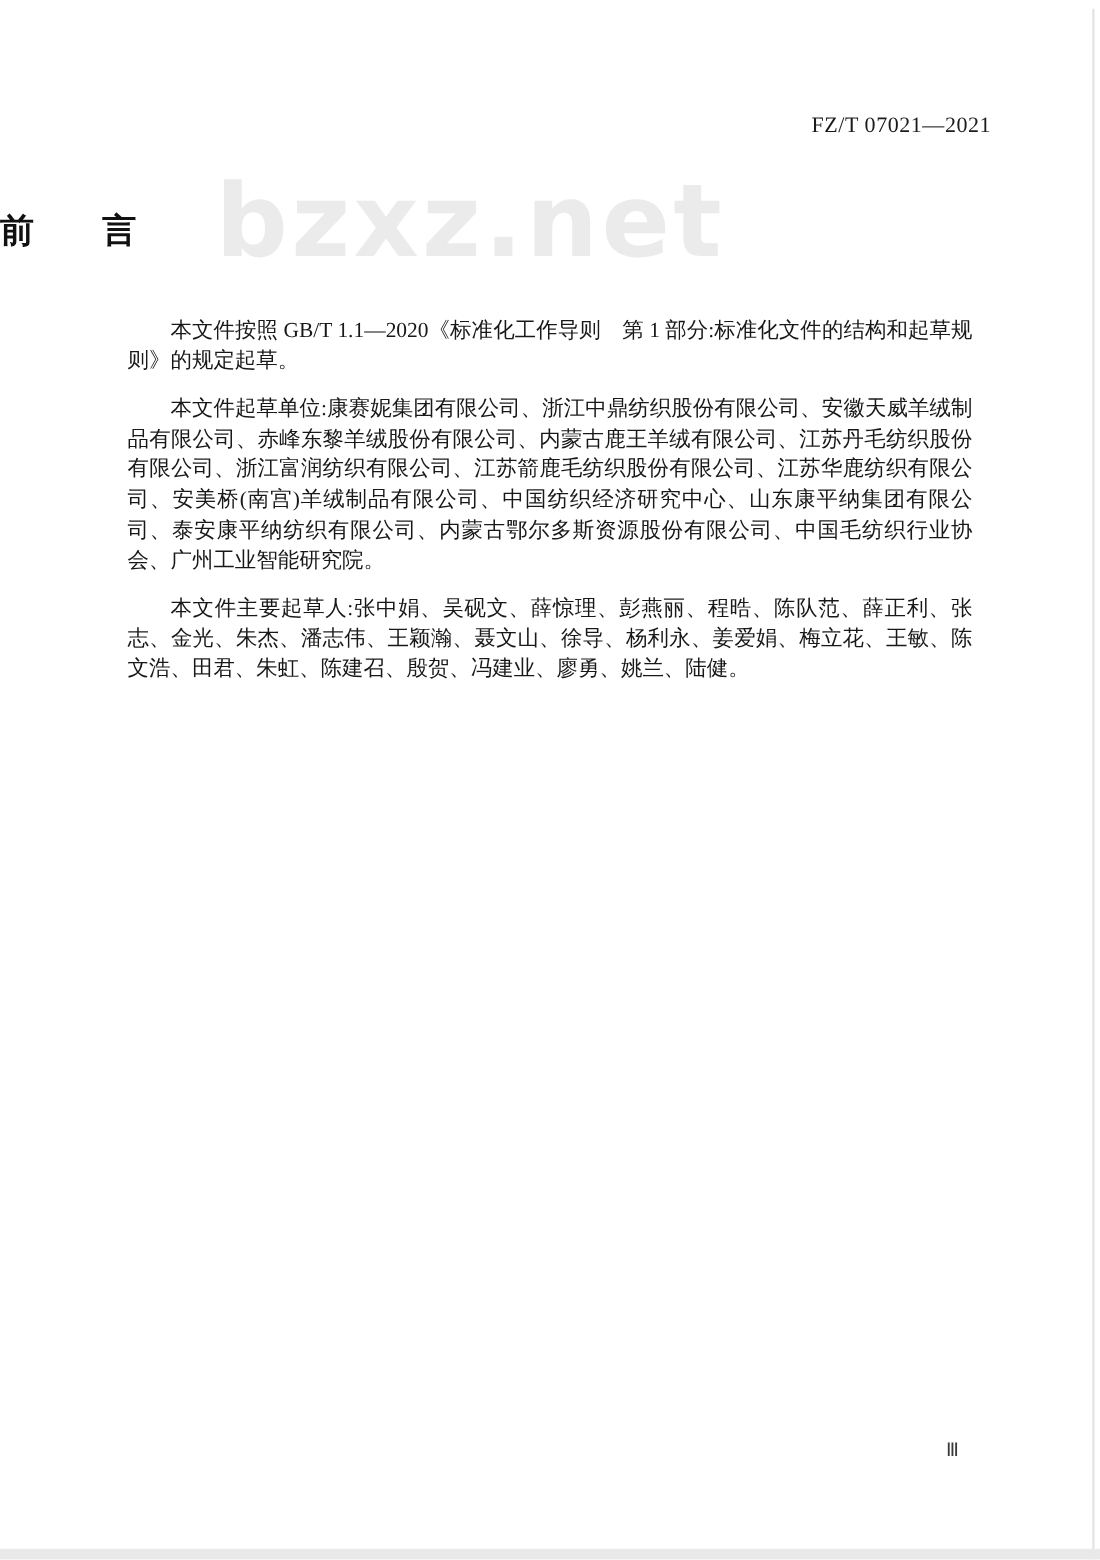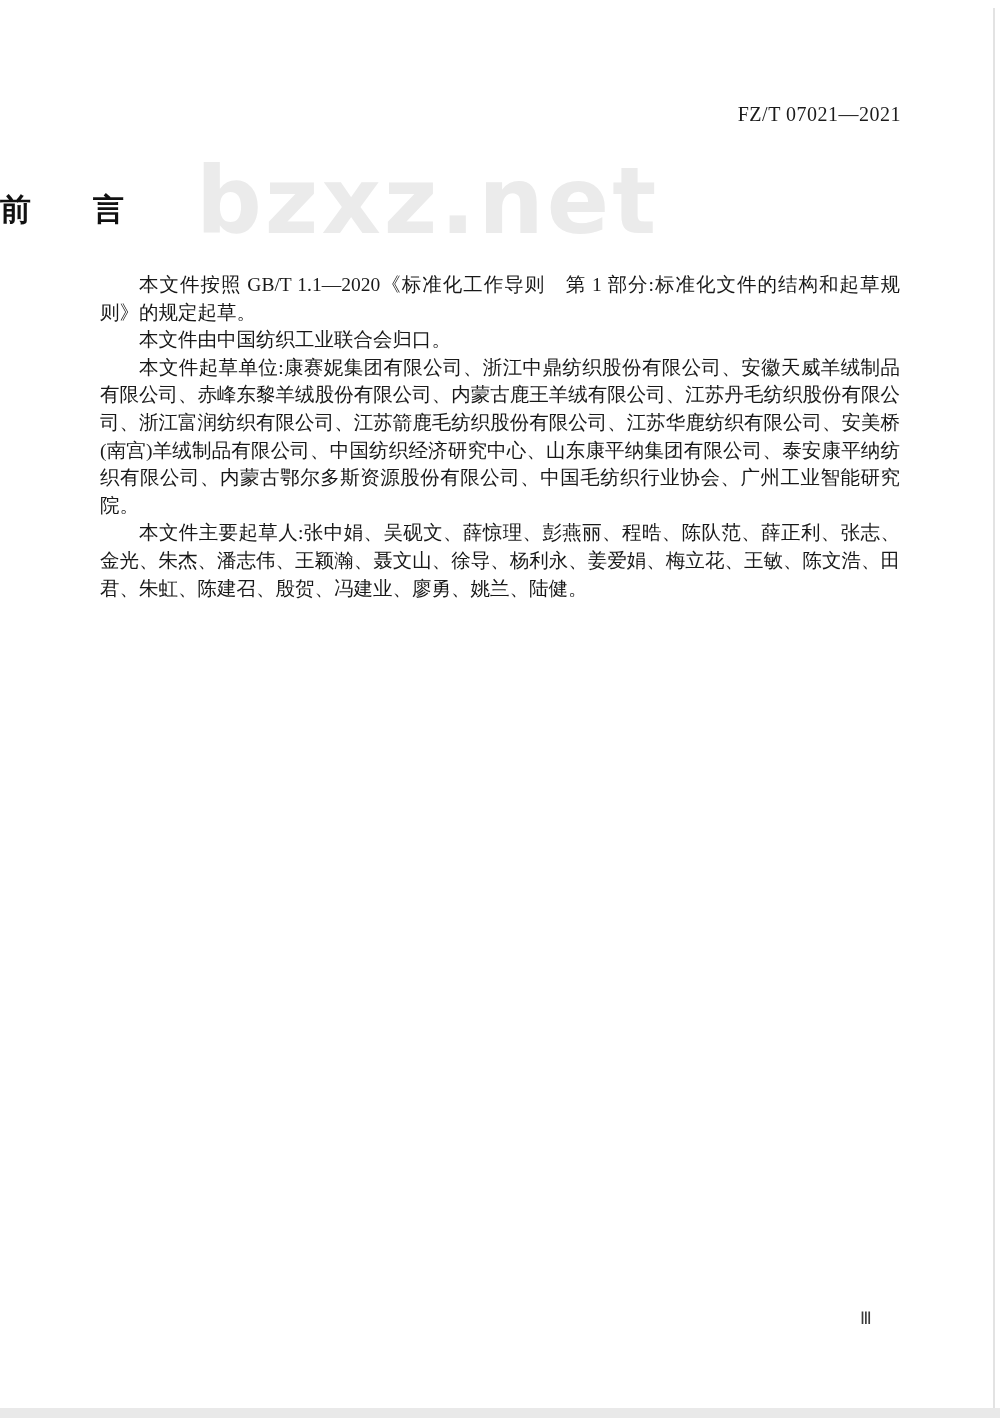--- a/index.html
+++ b/index.html
@@ -60,21 +60,21 @@
     top: 271px;
     width: 800px;
     font-size: 19.5px;
     line-height: 27.6px;
     text-align: justify;
     text-justify: inter-ideograph;
     color: #181818;
     z-index: 2;
   }
   .content p {
-    margin: 0;
+    margin: 16px;
     text-indent: 2em;
   }
   .page-number {
     position: absolute;
     left: 860px;
     top: 1308px;
     font-size: 17px;
     color: #3a3a3a;
     z-index: 2;
   }
@@ -103,21 +103,20 @@
 <div class="page">
 
   <div class="watermark">bzxz.net</div>
 
   <div class="header-code">FZ/T 07021—2021</div>
 
   <h1 class="doc-title">前　　言</h1>
 
   <div class="content">
     <p>本文件按照 GB/T 1.1—2020《标准化工作导则　第 1 部分:标准化文件的结构和起草规则》的规定起草。</p>
-    <p>本文件由中国纺织工业联合会归口。</p>
     <p>本文件起草单位:康赛妮集团有限公司、浙江中鼎纺织股份有限公司、安徽天威羊绒制品有限公司、赤峰东黎羊绒股份有限公司、内蒙古鹿王羊绒有限公司、江苏丹毛纺织股份有限公司、浙江富润纺织有限公司、江苏箭鹿毛纺织股份有限公司、江苏华鹿纺织有限公司、安美桥(南宫)羊绒制品有限公司、中国纺织经济研究中心、山东康平纳集团有限公司、泰安康平纳纺织有限公司、内蒙古鄂尔多斯资源股份有限公司、中国毛纺织行业协会、广州工业智能研究院。</p>
     <p>本文件主要起草人:张中娟、吴砚文、薛惊理、彭燕丽、程晧、陈队范、薛正利、张志、金光、朱杰、潘志伟、王颖瀚、聂文山、徐导、杨利永、姜爱娟、梅立花、王敏、陈文浩、田君、朱虹、陈建召、殷贺、冯建业、廖勇、姚兰、陆健。</p>
   </div>
 
   <div class="page-number">Ⅲ</div>
 
   <div class="edge-line"></div>
   <div class="bottom-strip"></div>
 
 </div>

